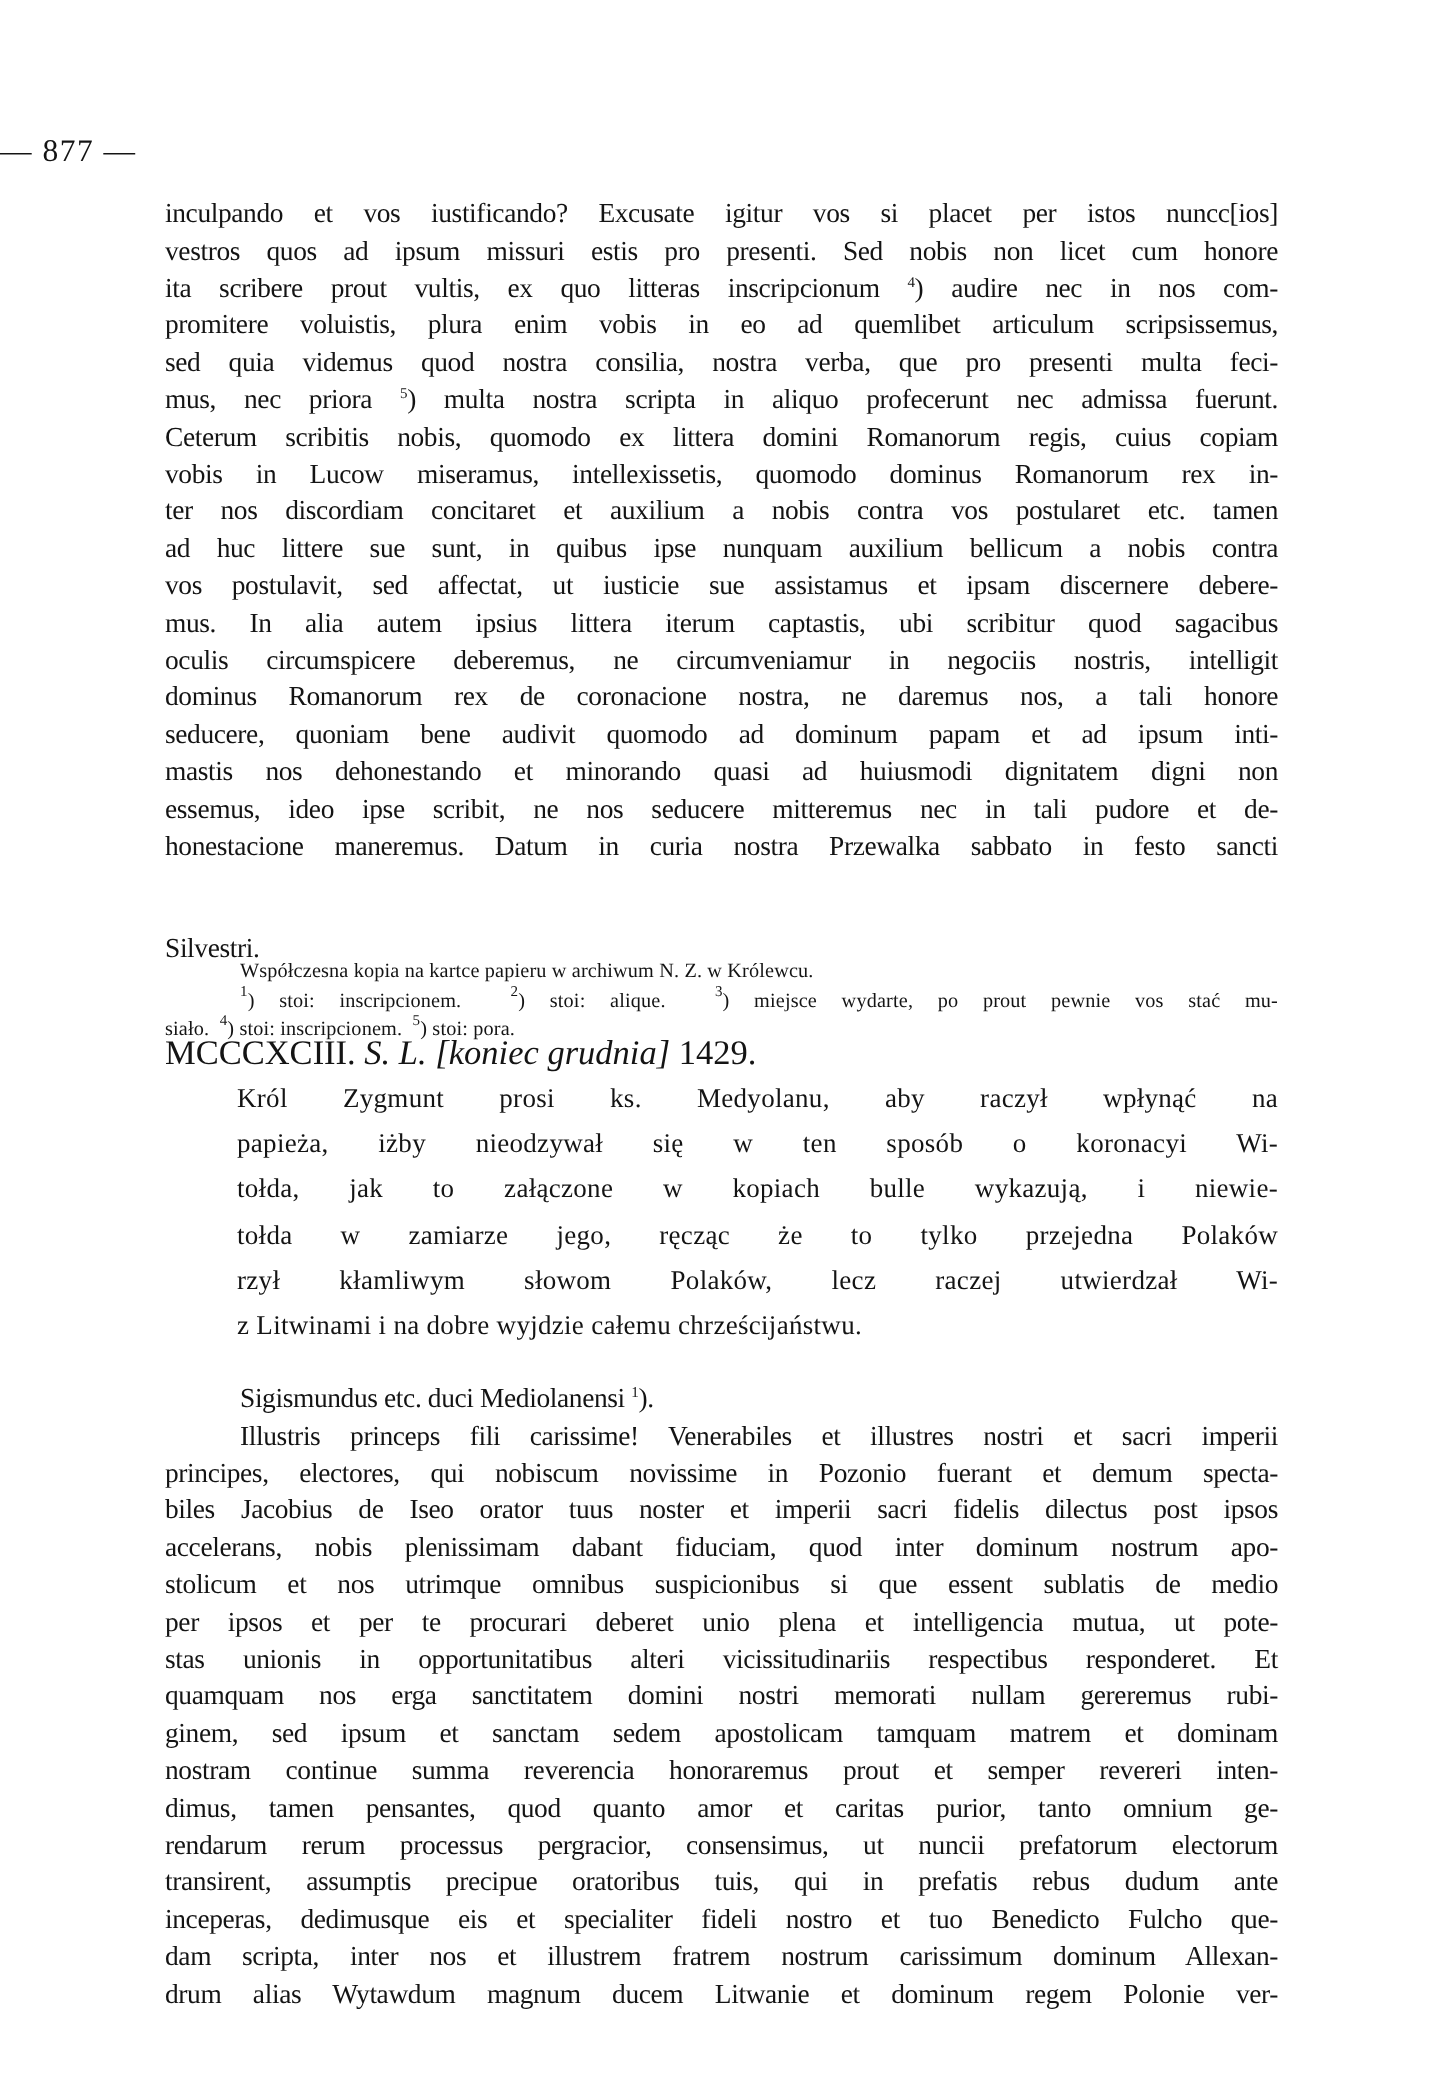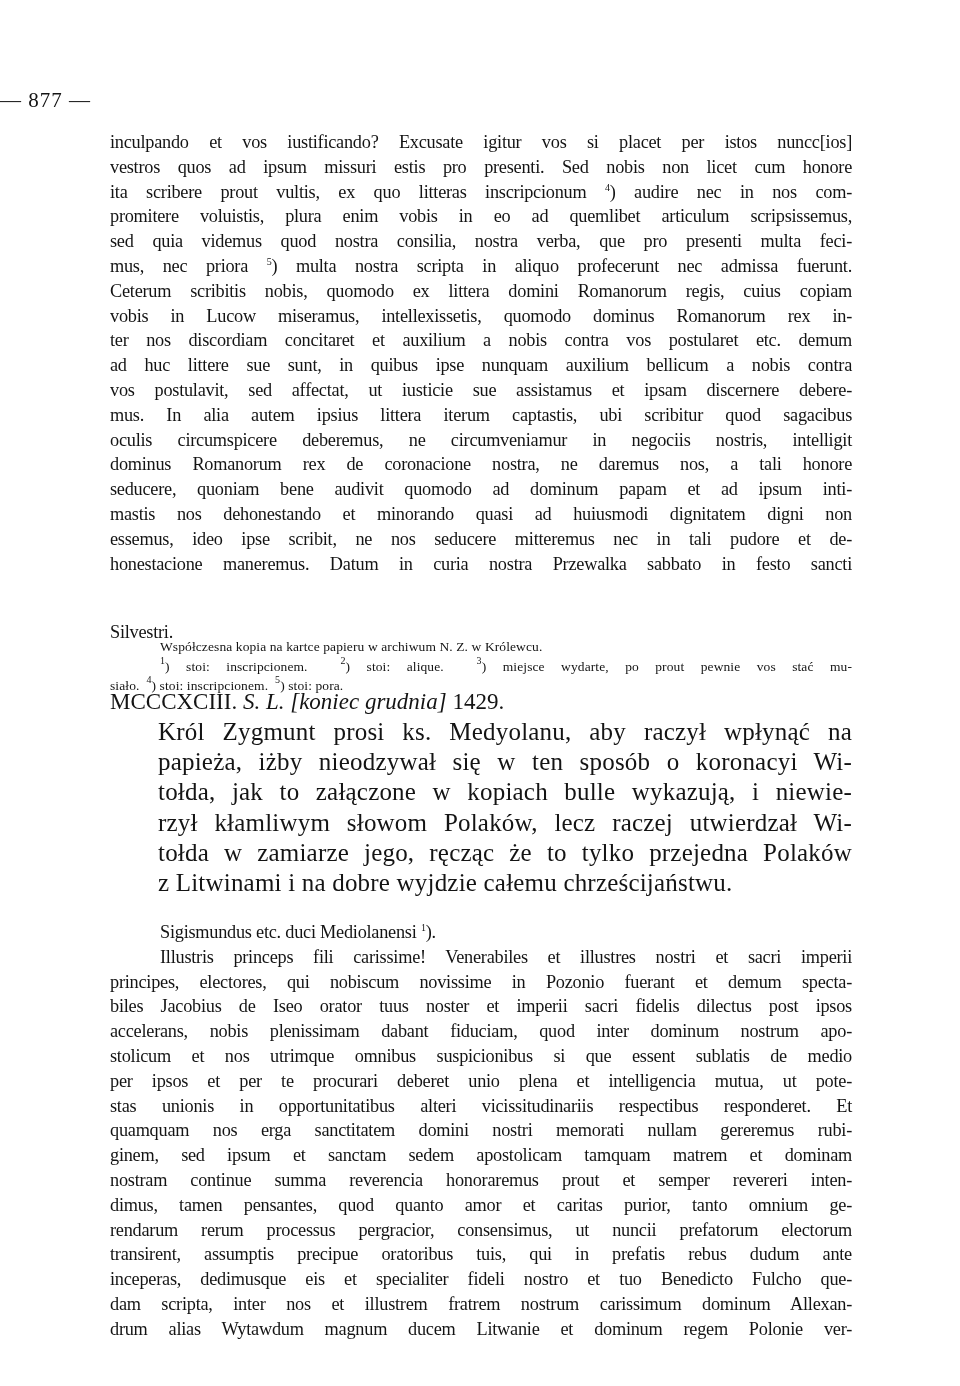--- a/index.html
+++ b/index.html
@@ -28,39 +28,39 @@
     }
     .note.indent { padding-left: 50px; }
     .note.last { text-align-last: left; }
     .heading {
       position: absolute; left: 110px; top: 688px; font-size: 23px; line-height: 28px;
     }
     .heading i { font-style: italic; }
     .summary { position: absolute; left: 158px; top: 717px; width: 694px; }
     .summary .sline {
       display: block; white-space: nowrap; text-align: justify; text-align-last: justify;
-      height: 30.2px; line-height: 30.2px; font-size: 25px; letter-spacing: 0.2px;
+      height: 30.2px; line-height: 30.2px; font-size: 18px; letter-spacing: 0.2px;
     }
     .summary .sline.last { text-align-last: left; }
   </style>
 </head>
 <body>
 
 <div class="page-number">— 877 —</div>
 
 <div class="block" style="top:130px;">
   <span class="line">inculpando et vos iustificando? Excusate igitur vos si placet per istos nuncc[ios]</span>
   <span class="line">vestros quos ad ipsum missuri estis pro presenti. Sed nobis non licet cum honore</span>
   <span class="line"><span>ita scribere prout vultis, ex quo litteras inscripcionum</span> <sup>4</sup><span>) audire nec in nos com-</span></span>
   <span class="line">promitere voluistis, plura enim vobis in eo ad quemlibet articulum scripsissemus,</span>
   <span class="line">sed quia videmus quod nostra consilia, nostra verba, que pro presenti multa feci-</span>
   <span class="line"><span>mus, nec priora</span> <sup>5</sup><span>) multa nostra scripta in aliquo profecerunt nec admissa fuerunt.</span></span>
   <span class="line">Ceterum scribitis nobis, quomodo ex littera domini Romanorum regis, cuius copiam</span>
   <span class="line">vobis in Lucow miseramus, intellexissetis, quomodo dominus Romanorum rex in-</span>
-  <span class="line">ter nos discordiam concitaret et auxilium a nobis contra vos postularet etc. demum</span>
+  <span class="line">ter nos discordiam concitaret et auxilium a nobis contra vos postularet etc. tamen</span>
   <span class="line">ad huc littere sue sunt, in quibus ipse nunquam auxilium bellicum a nobis contra</span>
   <span class="line">vos postulavit, sed affectat, ut iusticie sue assistamus et ipsam discernere debere-</span>
   <span class="line">mus. In alia autem ipsius littera iterum captastis, ubi scribitur quod sagacibus</span>
   <span class="line">oculis circumspicere deberemus, ne circumveniamur in negociis nostris, intelligit</span>
   <span class="line">dominus Romanorum rex de coronacione nostra, ne daremus nos, a tali honore</span>
   <span class="line">seducere, quoniam bene audivit quomodo ad dominum papam et ad ipsum inti-</span>
   <span class="line">mastis nos dehonestando et minorando quasi ad huiusmodi dignitatem digni non</span>
   <span class="line">essemus, ideo ipse scribit, ne nos seducere mitteremus nec in tali pudore et de-</span>
   <span class="line">honestacione maneremus. Datum in curia nostra Przewalka sabbato in festo sancti</span>
   <span class="line last">Silvestri.</span>
@@ -76,22 +76,22 @@
   <span>MCCCXCIII.</span>
   <i>S. L.</i>
   <i>[koniec grudnia]</i>
   <span>1429.</span>
 </div>
 
 <div class="summary">
   <span class="sline">Król Zygmunt prosi ks. Medyolanu, aby raczył wpłynąć na</span>
   <span class="sline">papieża, iżby nieodzywał się w ten sposób o koronacyi Wi-</span>
   <span class="sline">tołda, jak to załączone w kopiach bulle wykazują, i niewie-</span>
+  <span class="sline">tołda w zamiarze jego, ręcząc że to tylko przejedna Polaków</span>
   <span class="sline">rzył kłamliwym słowom Polaków, lecz raczej utwierdzał Wi-</span>
-  <span class="sline">tołda w zamiarze jego, ręcząc że to tylko przejedna Polaków</span>
   <span class="sline last">z Litwinami i na dobre wyjdzie całemu chrześcijaństwu.</span>
 </div>
 
 <div class="block" style="top:876px;">
   <span class="line indent last"><span>Sigismundus etc. duci Mediolanensi</span> <sup>1</sup><span>).</span></span>
   <span class="line indent">Illustris princeps fili carissime! Venerabiles et illustres nostri et sacri imperii</span>
   <span class="line">principes, electores, qui nobiscum novissime in Pozonio fuerant et demum specta-</span>
   <span class="line">biles Jacobius de Iseo orator tuus noster et imperii sacri fidelis dilectus post ipsos</span>
   <span class="line">accelerans, nobis plenissimam dabant fiduciam, quod inter dominum nostrum apo-</span>
   <span class="line">stolicum et nos utrimque omnibus suspicionibus si que essent sublatis de medio</span>

